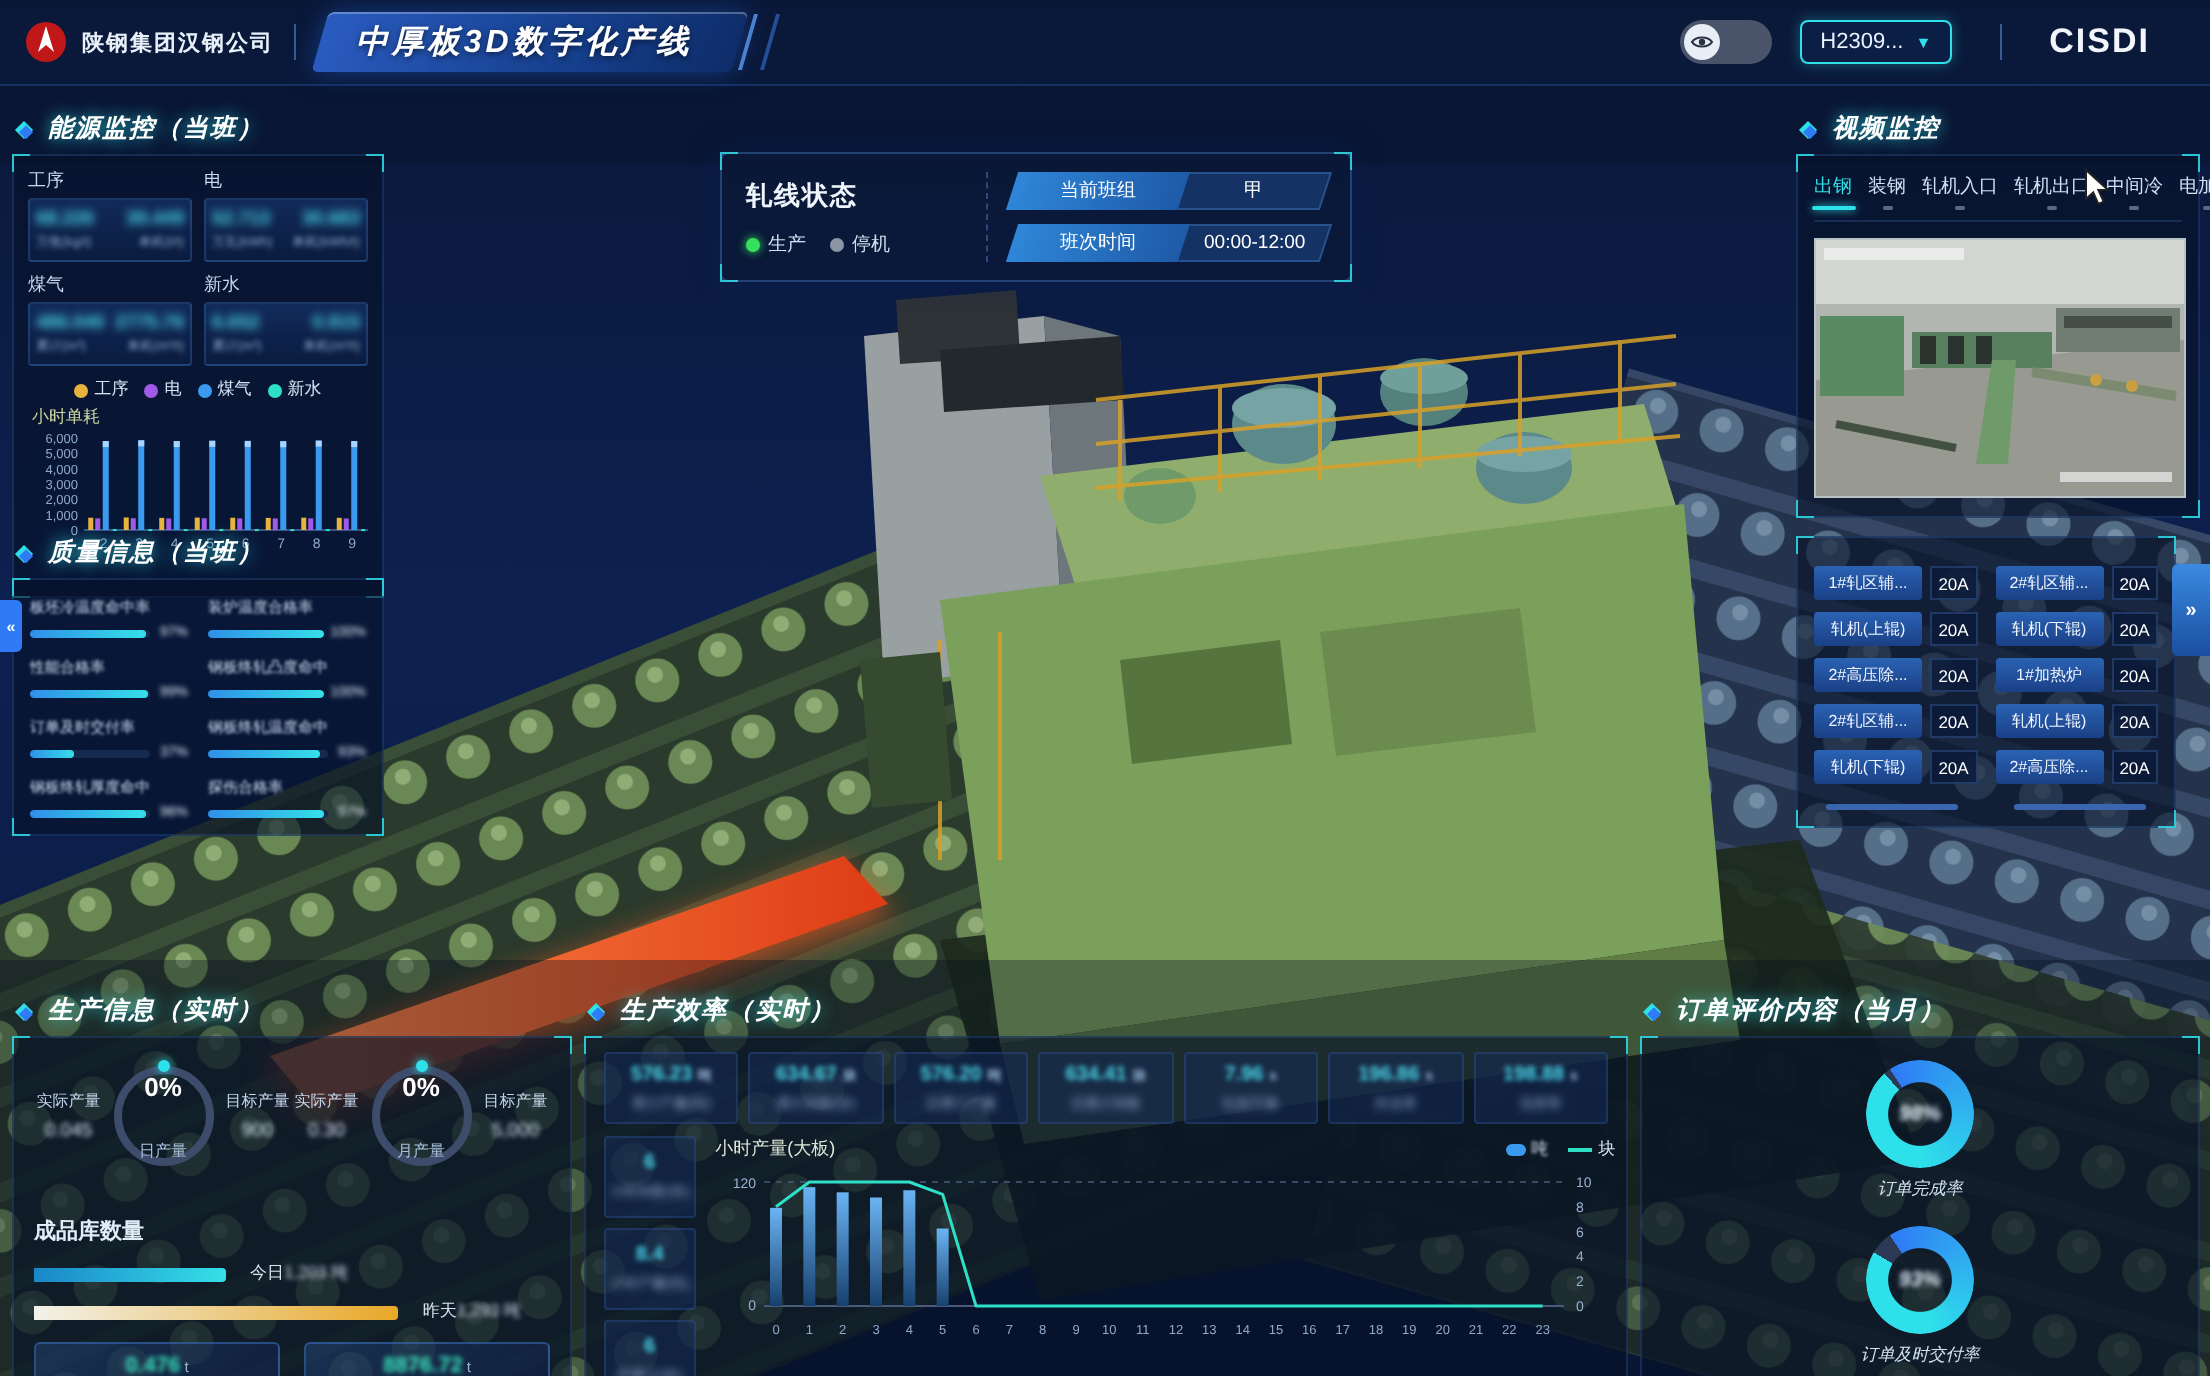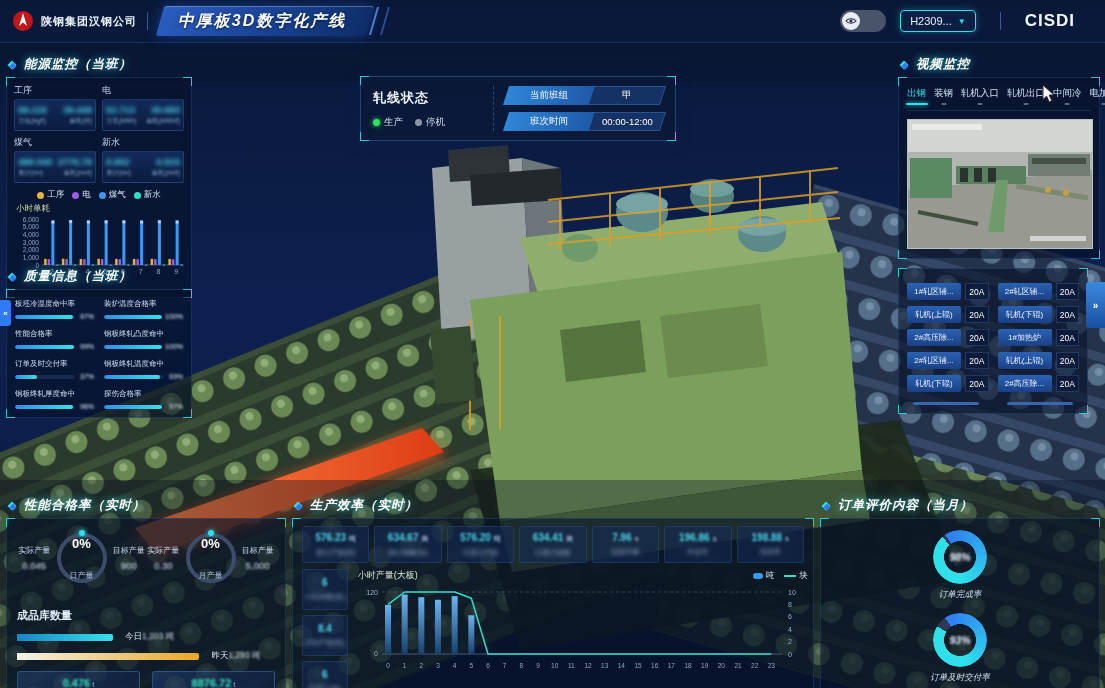--- a/index.html
+++ b/index.html
@@ -686,21 +686,21 @@
 
   <div id="right-tab">»</div>
   <div id="left-tab">«</div>
 
   <section class="panel" id="prod-panel">
     <div class="p-title">
       <svg width="12" height="12" viewBox="0 0 12 12">
         <rect x="2.8" y="2.8" width="6.4" height="6.4" transform="rotate(45 6 6)" fill="#2ee0ea"></rect>
         <rect x="4.6" y="4.6" width="5" height="5" transform="rotate(45 7 7)" fill="#2f7bf5"></rect>
       </svg>
-      <b>性能合格率（实时）</b>
+      <b>生产信息（实时）</b>
     </div>
     <div class="frame" id="prod-body">
       <div id="gauge-row">
           <div class="g-group">
             <div class="g-side">
               <div class="g-slabel">实际产量</div>
               <div class="g-svalue fz1">0.045</div>
             </div>
             <div class="donut0">
               <div class="ring0"></div>

